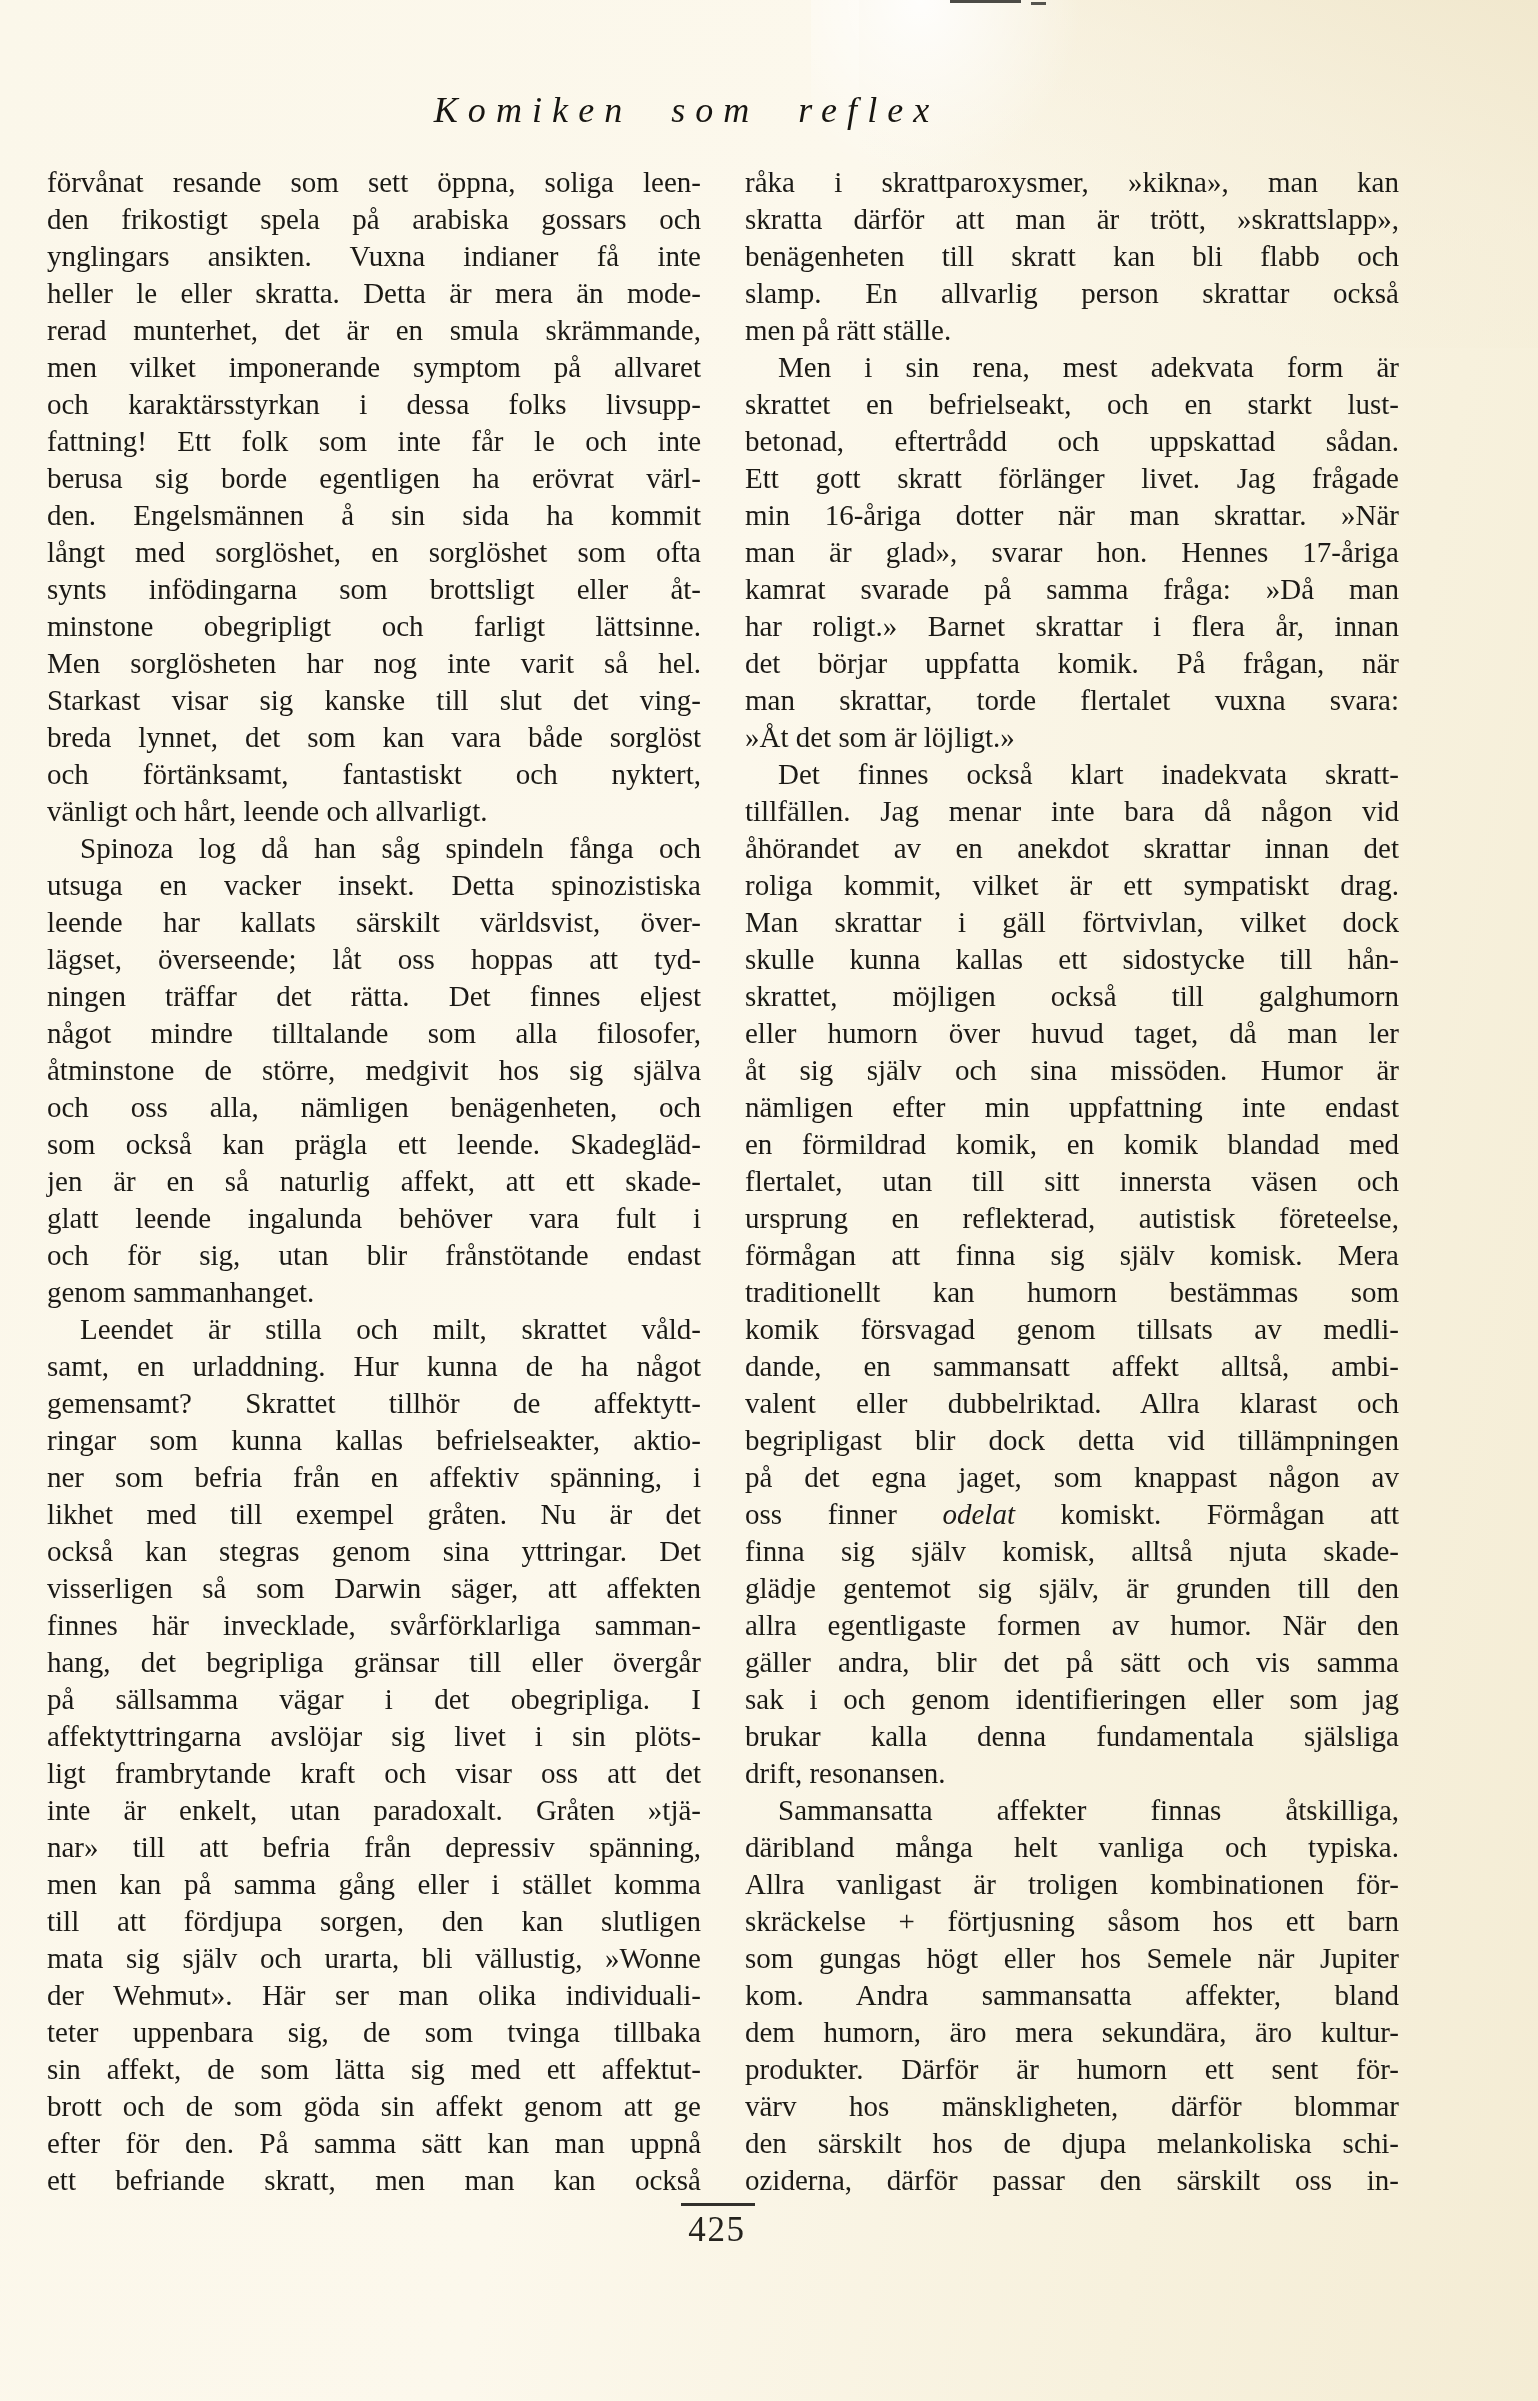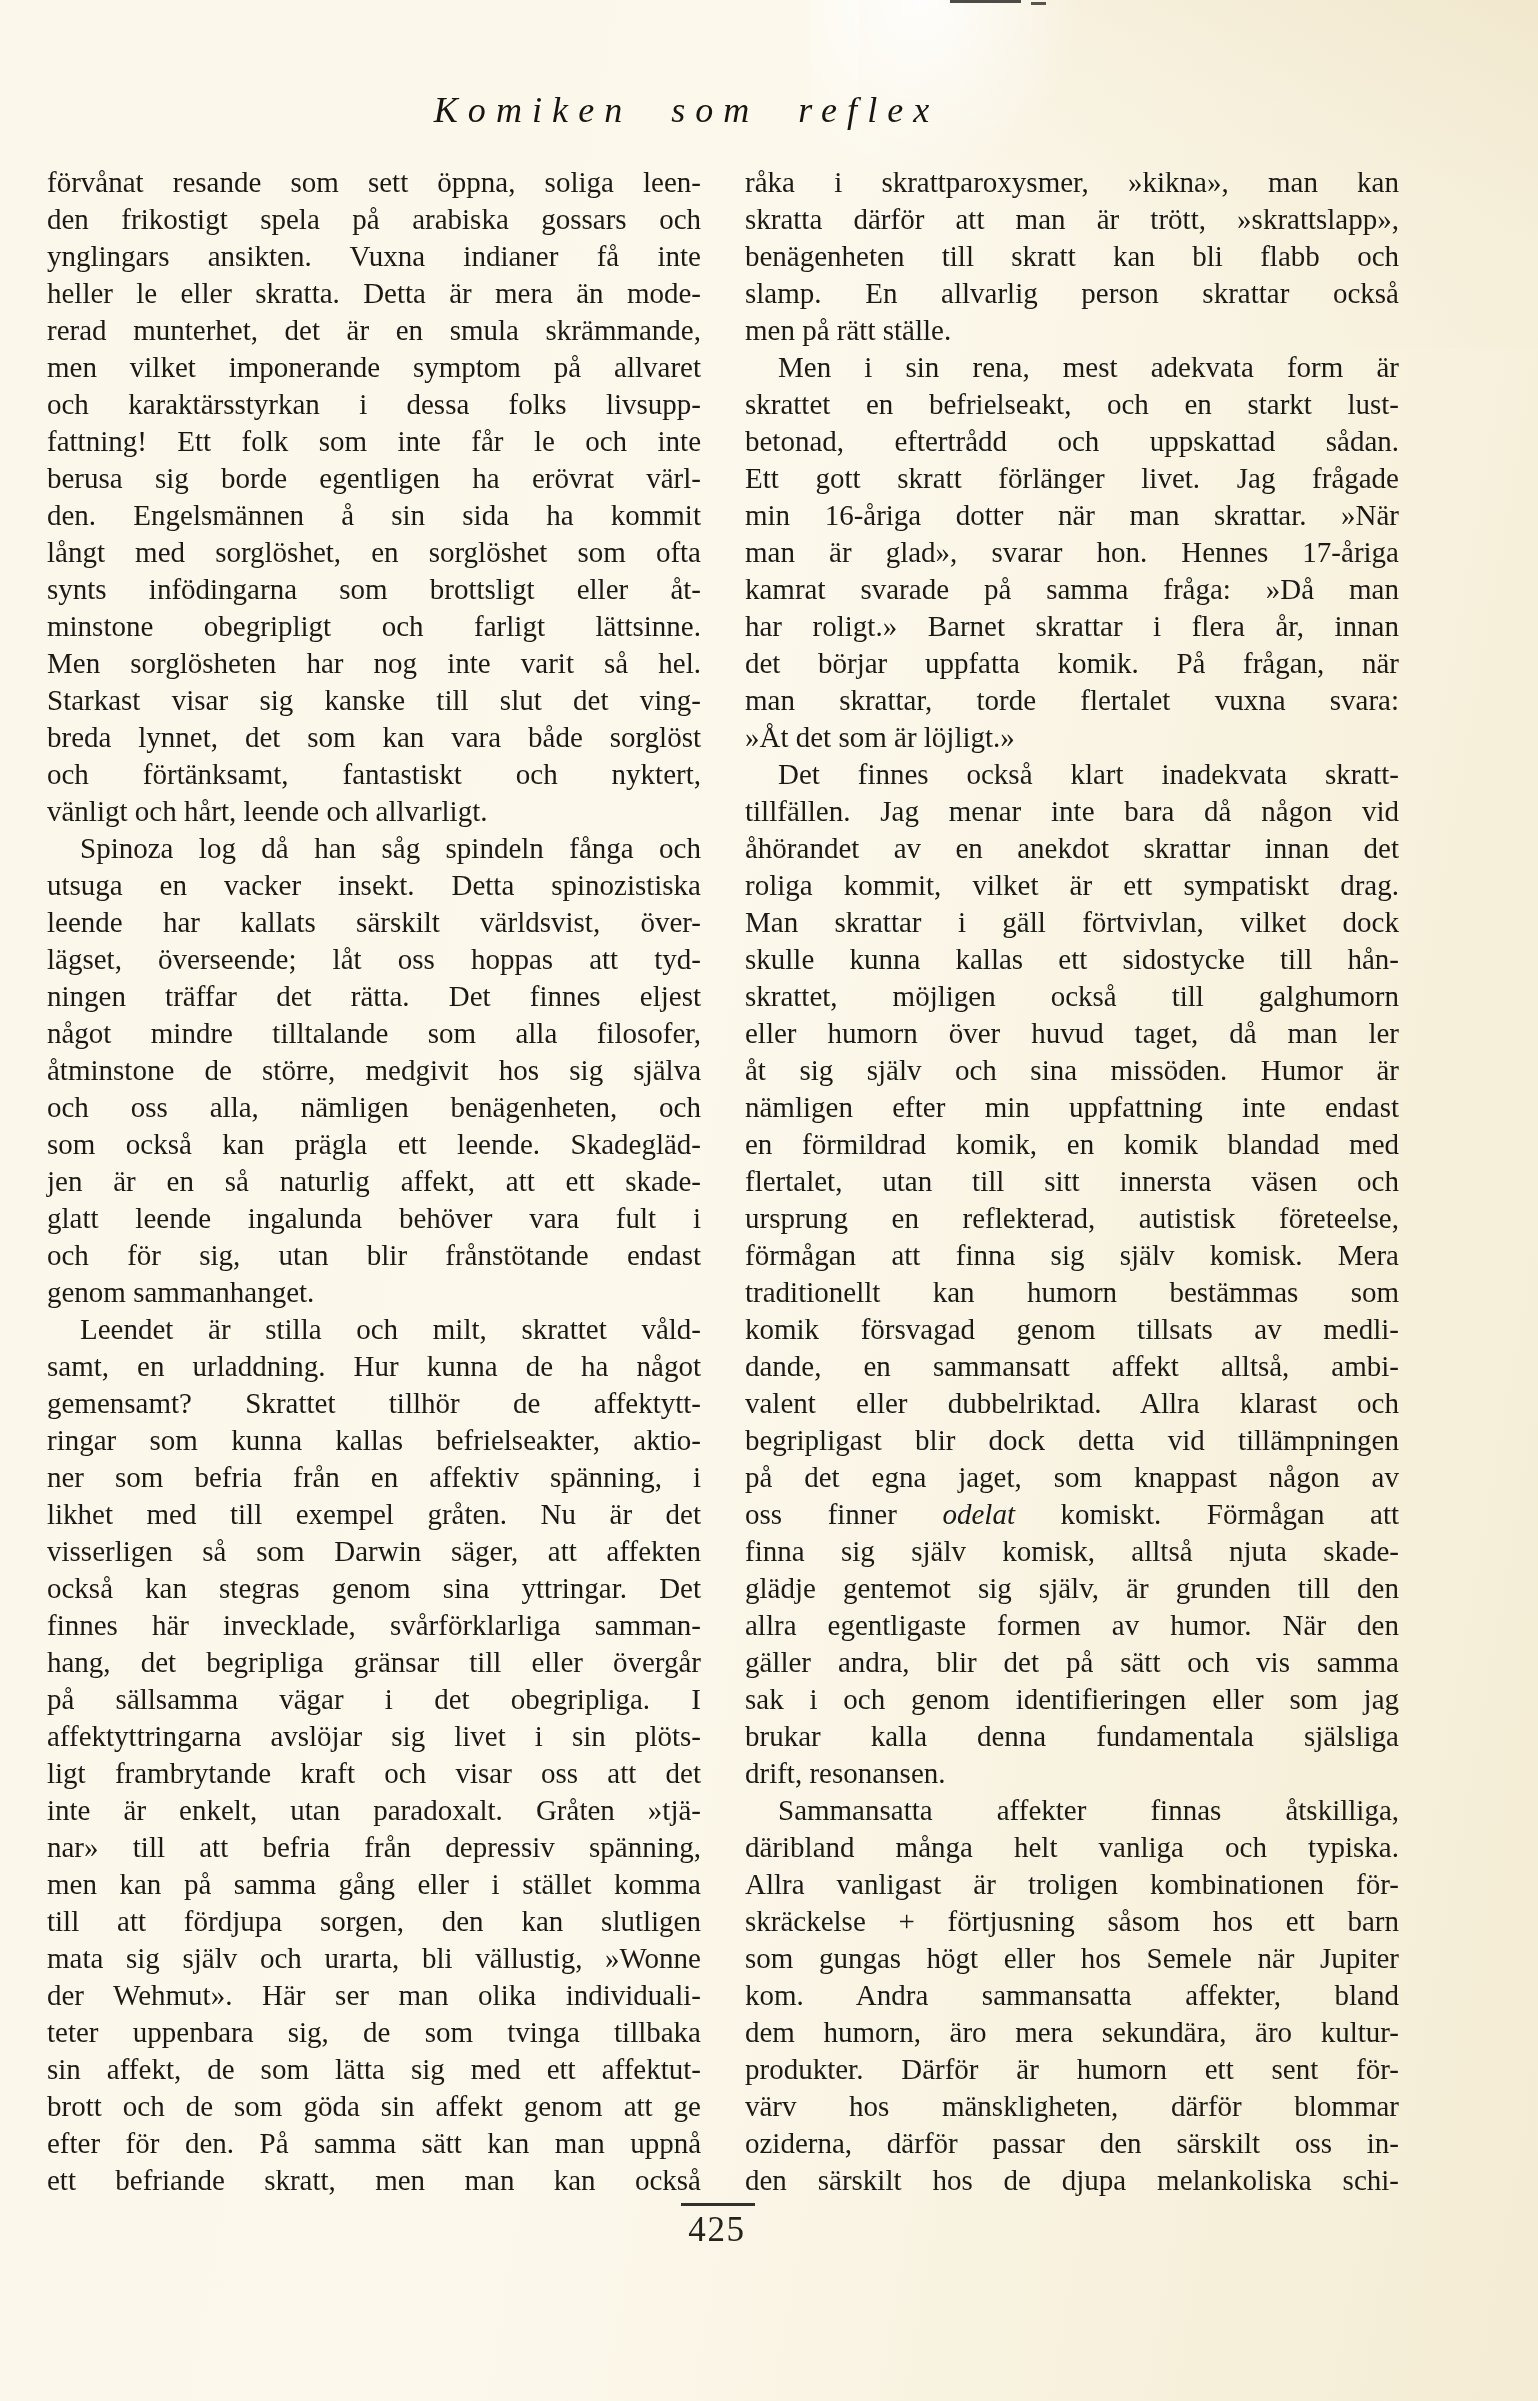--- a/index.html
+++ b/index.html
@@ -95,22 +95,22 @@
       <div class="line">jen är en så naturlig affekt, att ett skade-</div>
       <div class="line">glatt leende ingalunda behöver vara fult i</div>
       <div class="line">och för sig, utan blir frånstötande endast</div>
       <div class="line endp">genom sammanhanget.</div>
       <div class="line indent">Leendet är stilla och milt, skrattet våld-</div>
       <div class="line">samt, en urladdning. Hur kunna de ha något</div>
       <div class="line">gemensamt? Skrattet tillhör de affektytt-</div>
       <div class="line">ringar som kunna kallas befrielseakter, aktio-</div>
       <div class="line">ner som befria från en affektiv spänning, i</div>
       <div class="line">likhet med till exempel gråten. Nu är det</div>
+      <div class="line">också kan stegras genom sina yttringar. Det</div>
       <div class="line">visserligen så som Darwin säger, att affekten</div>
-      <div class="line">också kan stegras genom sina yttringar. Det</div>
       <div class="line">finnes här invecklade, svårförklarliga samman-</div>
       <div class="line">hang, det begripliga gränsar till eller övergår</div>
       <div class="line">på sällsamma vägar i det obegripliga. I</div>
       <div class="line">affektyttringarna avslöjar sig livet i sin plöts-</div>
       <div class="line">ligt frambrytande kraft och visar oss att det</div>
       <div class="line">inte är enkelt, utan paradoxalt. Gråten »tjä-</div>
       <div class="line">nar» till att befria från depressiv spänning,</div>
       <div class="line">men kan på samma gång eller i stället komma</div>
       <div class="line">till att fördjupa sorgen, den kan slutligen</div>
       <div class="line">mata sig själv och urarta, bli vällustig, »Wonne</div>
@@ -168,20 +168,20 @@
       <div class="line endp">drift, resonansen.</div>
       <div class="line indent">Sammansatta affekter finnas åtskilliga,</div>
       <div class="line">däribland många helt vanliga och typiska.</div>
       <div class="line">Allra vanligast är troligen kombinationen för-</div>
       <div class="line">skräckelse + förtjusning såsom hos ett barn</div>
       <div class="line">som gungas högt eller hos Semele när Jupiter</div>
       <div class="line">kom. Andra sammansatta affekter, bland</div>
       <div class="line">dem humorn, äro mera sekundära, äro kultur-</div>
       <div class="line">produkter. Därför är humorn ett sent för-</div>
       <div class="line">värv hos mänskligheten, därför blommar</div>
+      <div class="line">den särskilt hos de djupa melankoliska schi-</div>
       <div class="line">oziderna, därför passar den särskilt oss in-</div>
-      <div class="line">den särskilt hos de djupa melankoliska schi-</div>
     </div>
 
   <div class="footer-rule"></div>
   <div class="page-number">425</div>
 </div>
 
 
 </body></html>

